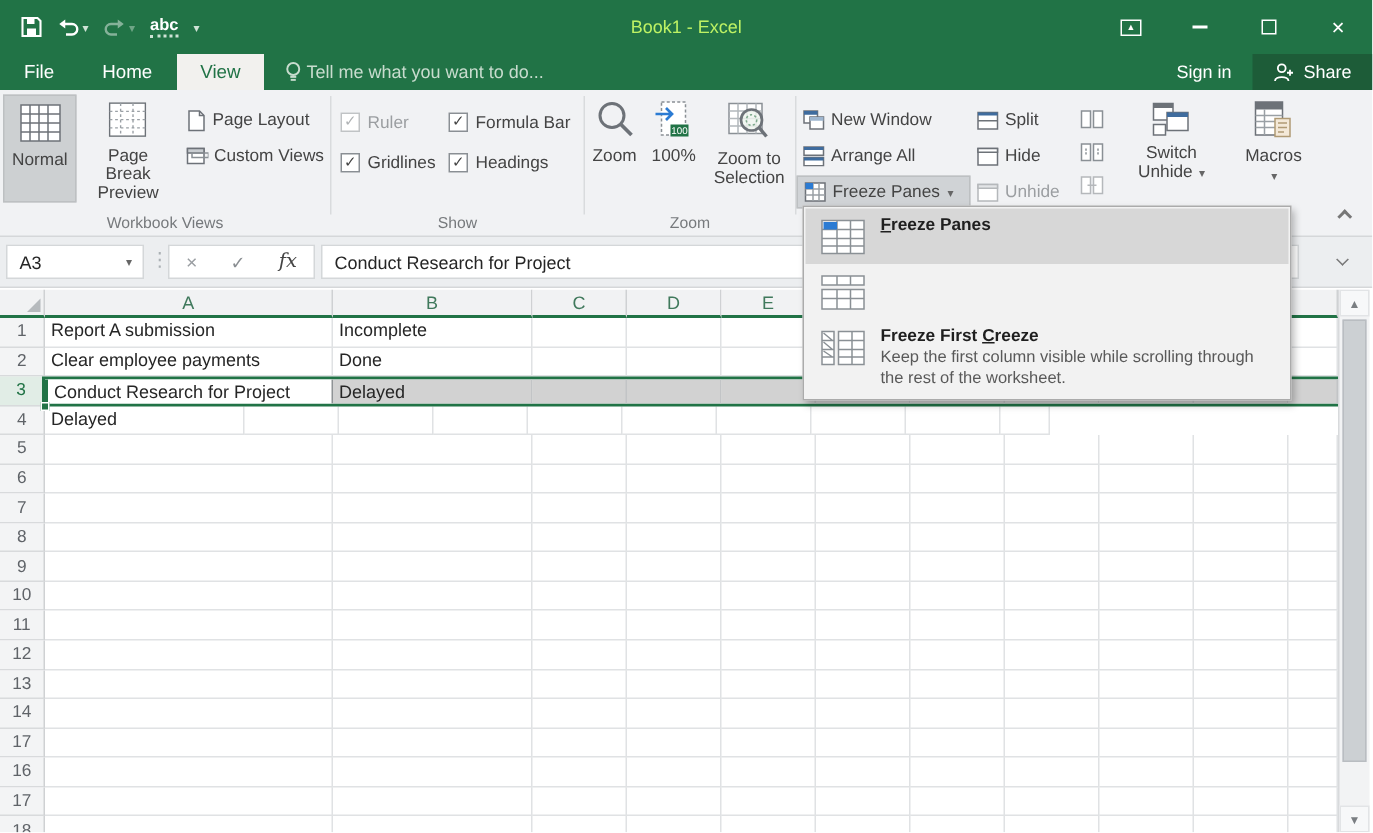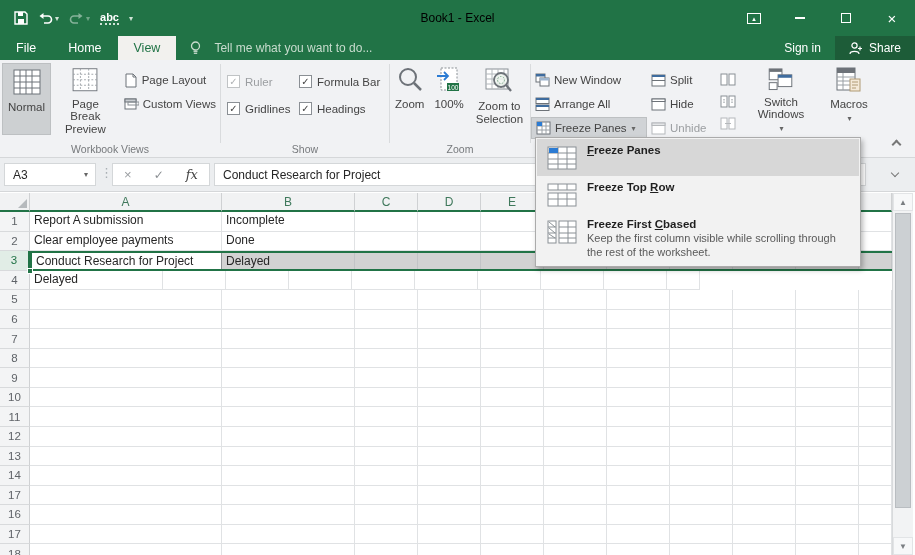--- a/index.html
+++ b/index.html
@@ -8,33 +8,33 @@
   #app{position:relative;width:915px;height:555px;overflow:hidden;background:#fff;font-size:12px;color:#262626;}
 
   
   .titlebar{position:relative;height:36px;background:#217346;display:flex;align-items:center;color:#fff;}
   .qat{display:flex;align-items:center;gap:10px;padding-left:14px;}
   .qat-btn{display:flex;align-items:center;gap:2px;color:#fff;cursor:default;}
   .qat-btn svg{display:block;}
   .qat .dis{opacity:.45;}
   .qat-arrow{font-size:8px;color:#cfe3d6;}
   .abc-txt{font-weight:bold;font-size:11px;border-bottom:2px dotted #cfe3d6;line-height:11px;}
-  .win-title{position:absolute;left:0;right:0;top:0;height:36px;display:flex;align-items:center;justify-content:center;font-size:12px;color:#000000;pointer-events:none;}
+  .win-title{position:absolute;left:0;right:0;top:0;height:36px;display:flex;align-items:center;justify-content:center;font-size:12px;color:#bef264;pointer-events:none;}
   .win-ctrls{position:absolute;right:0;top:0;height:36px;display:flex;align-items:center;}
   .wbtn{width:46px;height:36px;display:flex;align-items:center;justify-content:center;color:#fff;}
   .mini-bar{width:10px;height:2px;background:#fff;}
   .max-box{width:10px;height:10px;border:1px solid #fff;}
   .ribopt-box{width:14px;height:11px;border:1px solid #fff;display:flex;align-items:center;justify-content:center;font-size:7px;line-height:1;}
   .close-x{font-size:15px;}
 
   
   .tabrow{position:relative;height:24px;background:#217346;display:flex;align-items:stretch;color:#fff;}
   .tab{padding:0 16px;display:flex;align-items:center;font-size:12.5px;}
   .tab.active{background:#f2f1ee;color:#217346;}
-  .tellme{display:flex;align-items:center;gap:13px;color:#c8dcce;font-size:12px;padding-left:14px;}
+  .tellme{display:flex;align-items:center;gap:3px;color:#c8dcce;font-size:12px;padding-left:14px;}
   .tabrow-right{position:absolute;right:0;top:0;height:24px;display:flex;align-items:stretch;}
   .signin{display:flex;align-items:center;padding:0 14px;font-size:12px;color:#fff;}
   .share{display:flex;align-items:center;gap:6px;background:#1d5c38;padding:0 14px;font-size:12px;color:#fff;}
 
   
   .ribbon{position:relative;height:98px;background:#f1f2f4;border-bottom:1px solid #d5d7d9;display:flex;}
   .rgroup{position:relative;height:100%;padding-top:3px;}
   .rdivider{width:1px;background:#d9dbdd;margin:4px 0 14px 0;}
   .glabel{position:absolute;bottom:2px;left:0;right:0;text-align:center;font-size:10.5px;color:#76797c;}
   .bigbtns{display:flex;align-items:flex-start;height:76px;}
@@ -361,21 +361,21 @@
           </div>
         </div>
         <div class="bigbtn" style="width:64px;margin-left:6px;">
           <svg class="bicon" width="30" height="26" viewBox="0 0 30 26">
               <rect x="3" y="3" width="13" height="11" fill="#fff" stroke="#6d7278"></rect>
               <rect x="3" y="3" width="13" height="3" fill="#6d7278"></rect>
               <rect x="12" y="9" width="14" height="12" fill="#fff" stroke="#6d7278"></rect>
               <rect x="12" y="9" width="14" height="3" fill="#3f6c9e"></rect>
               <rect x="3" y="17" width="8" height="7" fill="#fff" stroke="#6d7278"></rect>
             </svg>
-          <span><span>Switch Windows</span> <span class="dd-arrow">▾</span></span>
+          <span><span>Switch Unhide</span> <span class="dd-arrow">▾</span></span>
         </div>
         <div class="bigbtn" style="width:56px;margin-left:8px;">
           <svg class="bicon" width="30" height="28" viewBox="0 0 30 28">
               <rect x="3" y="2" width="18" height="22" fill="#fff" stroke="#6d7278"></rect>
               <rect x="3" y="2" width="18" height="5" fill="#6d7278"></rect>
               <path d="M3 11h18M3 15h18M3 19h18M9 7v17" stroke="#9aa0a5"></path>
               <rect x="16" y="13" width="10" height="12" fill="#f4e9d8" stroke="#b09a74"></rect>
               <path d="M18 16h6M18 19h6M18 22h4" stroke="#b09a74"></path>
             </svg>
           <span><span>Macros</span><br><span class="dd-arrow">▾</span></span>
@@ -734,32 +734,31 @@
     <div class="fm-item">
       <div class="fm-icon">
         <svg width="30" height="24" viewBox="0 0 30 24">
             <rect x="1" y="1" width="28" height="6" fill="#fff" stroke="#8a9095"></rect>
             <path d="M11 1v6M20 1v6" stroke="#8a9095"></path>
             <rect x="1" y="10" width="28" height="13" fill="#fff" stroke="#8a9095"></rect>
             <path d="M1 16h28M11 10v13M20 10v13" stroke="#8a9095"></path>
           </svg>
       </div>
       <div class="fm-txt">
-        <div class="fm-title"><span>Freeze Top </span><span class="accel">R</span><span>ow</span></div>
       </div>
     </div>
     <div class="fm-item">
       <div class="fm-icon">
         <svg width="30" height="24" viewBox="0 0 30 24">
             <rect x="1" y="1" width="8" height="22" fill="#fff" stroke="#8a9095"></rect>
             <path d="M1 7h8M1 13h8M1 18h8M2 2l6 5M2 8l6 5M2 14l6 4" stroke="#8a9095"></path>
             <rect x="12" y="1" width="17" height="22" fill="#fff" stroke="#8a9095"></rect>
             <path d="M12 7h17M12 13h17M12 18h17M21 1v22" stroke="#8a9095"></path>
           </svg>
       </div>
       <div class="fm-txt">
-        <div class="fm-title"><span>Freeze First </span><span class="accel">C</span><span>based</span></div>
+        <div class="fm-title"><span>Freeze First </span><span class="accel">C</span><span>reeze</span></div>
         <div class="fm-desc">Keep the first column visible while scrolling through the rest of the worksheet.</div>
       </div>
     </div>
   </div>
 
 </div>
 
 </body></html>

